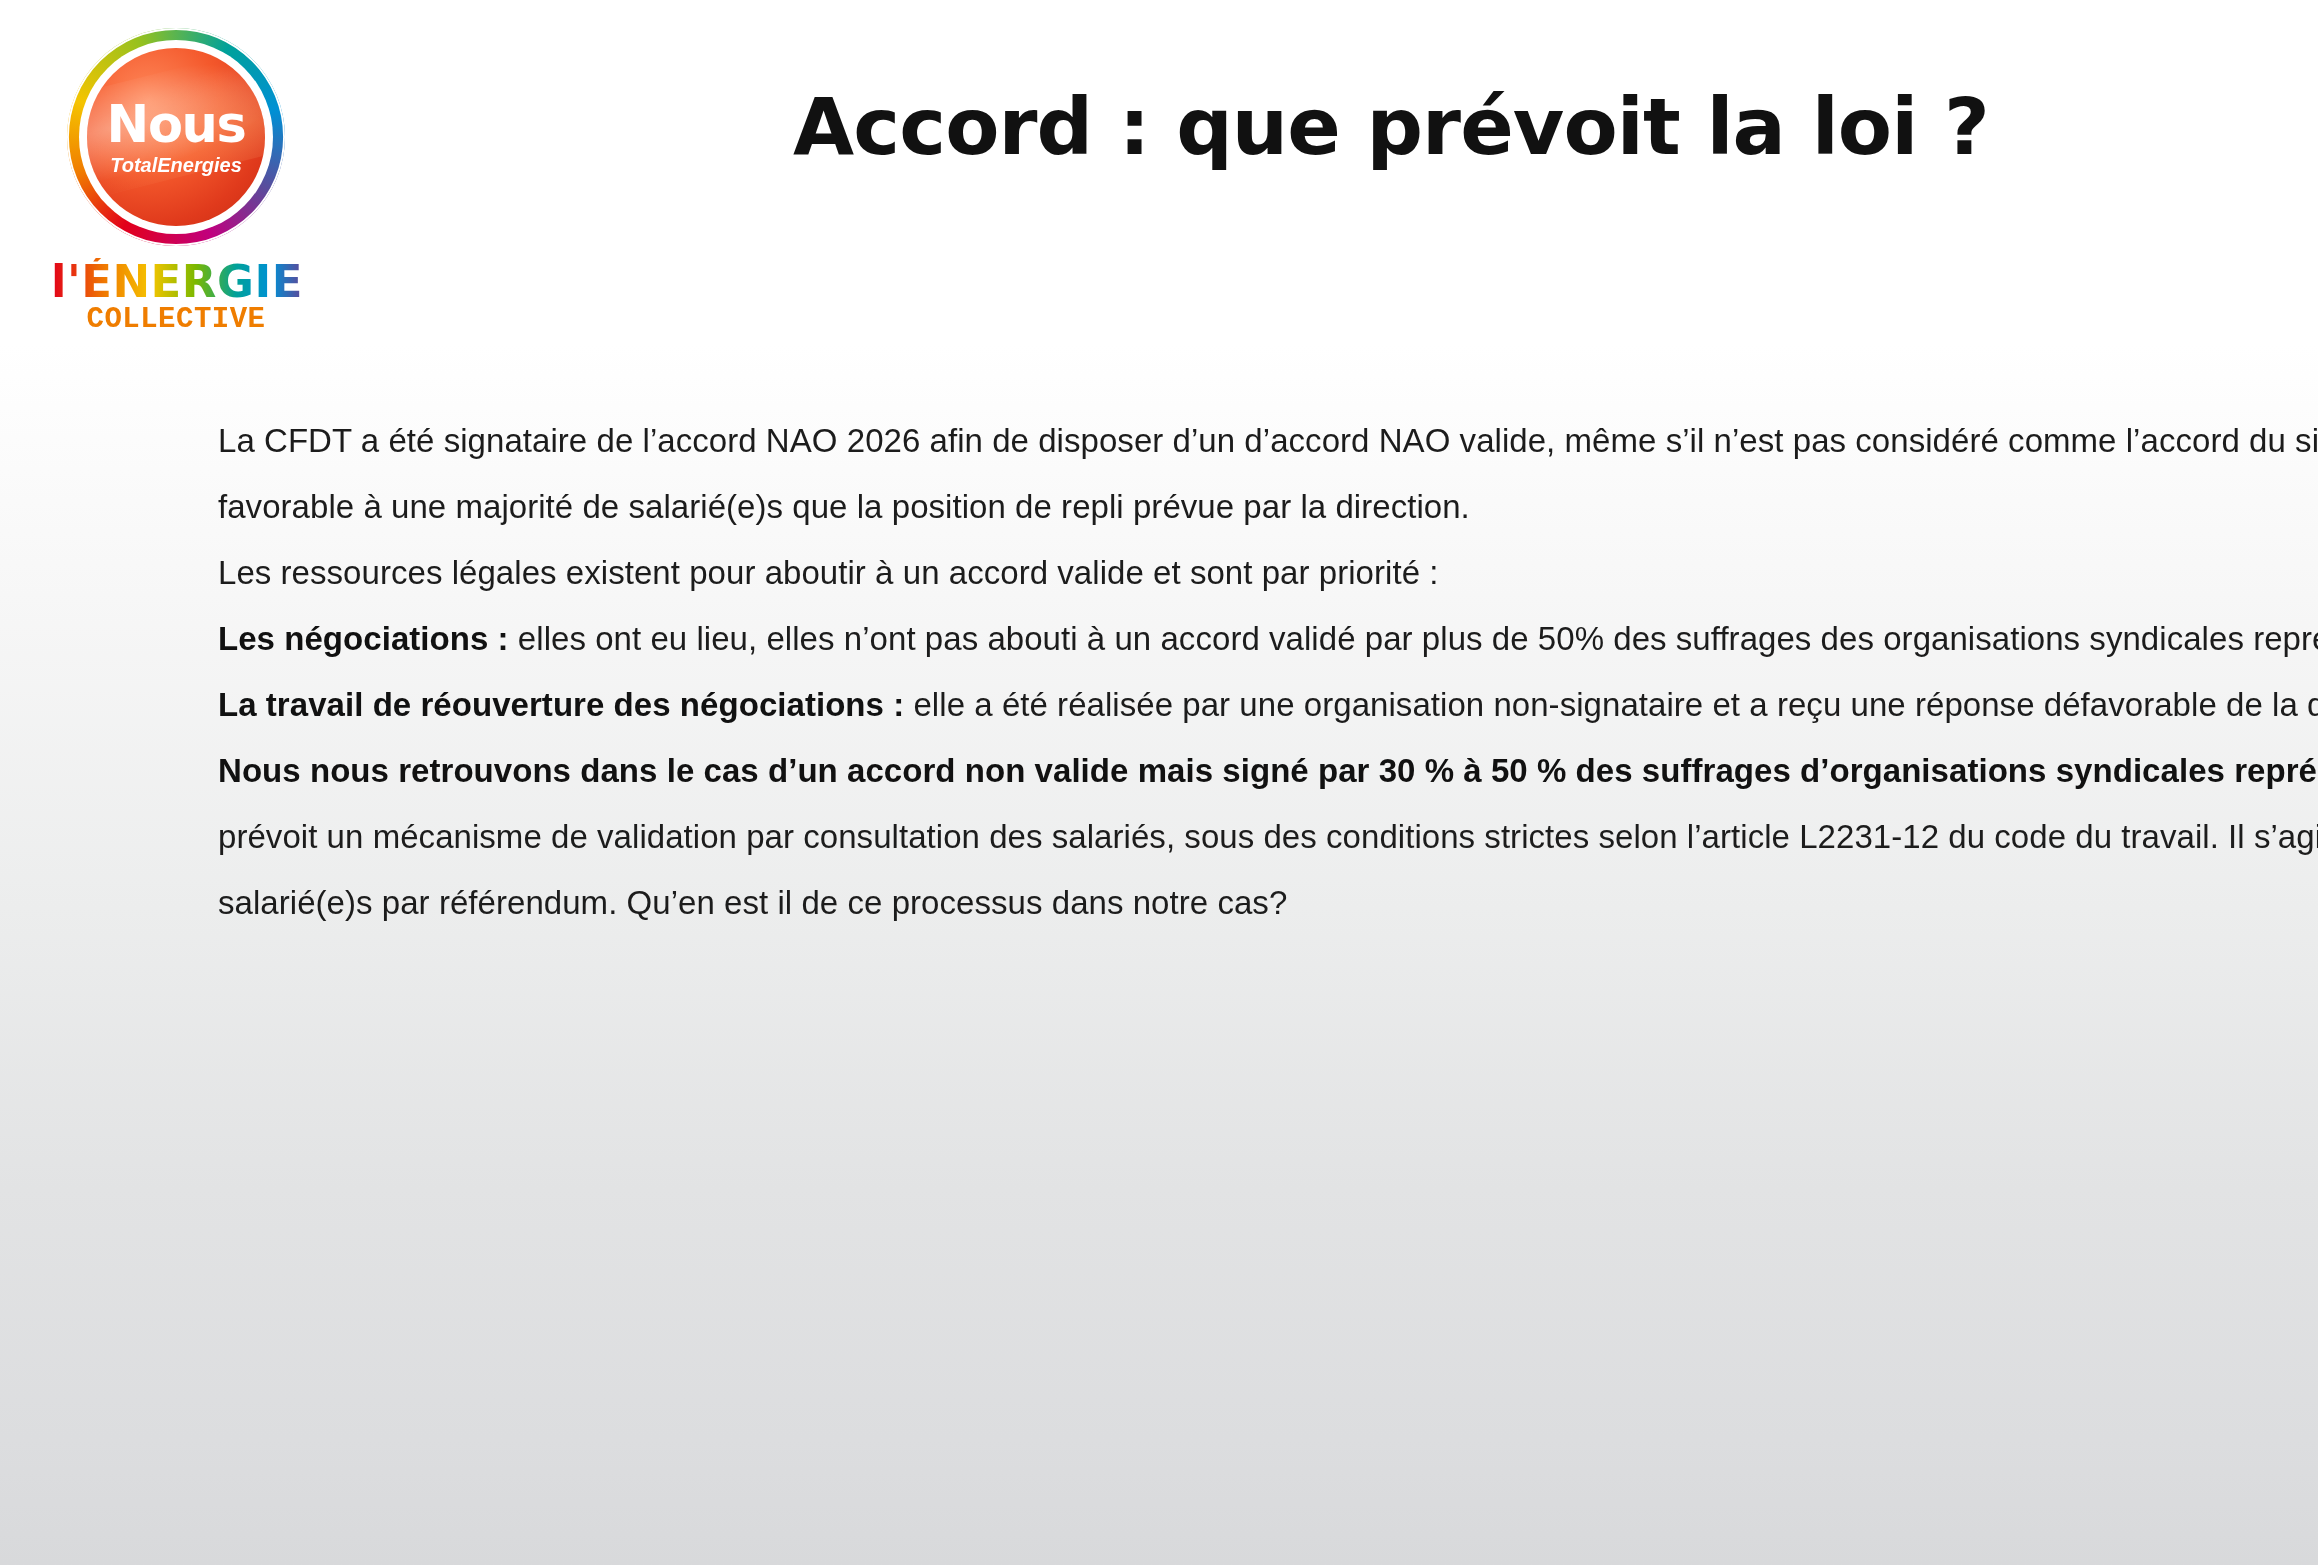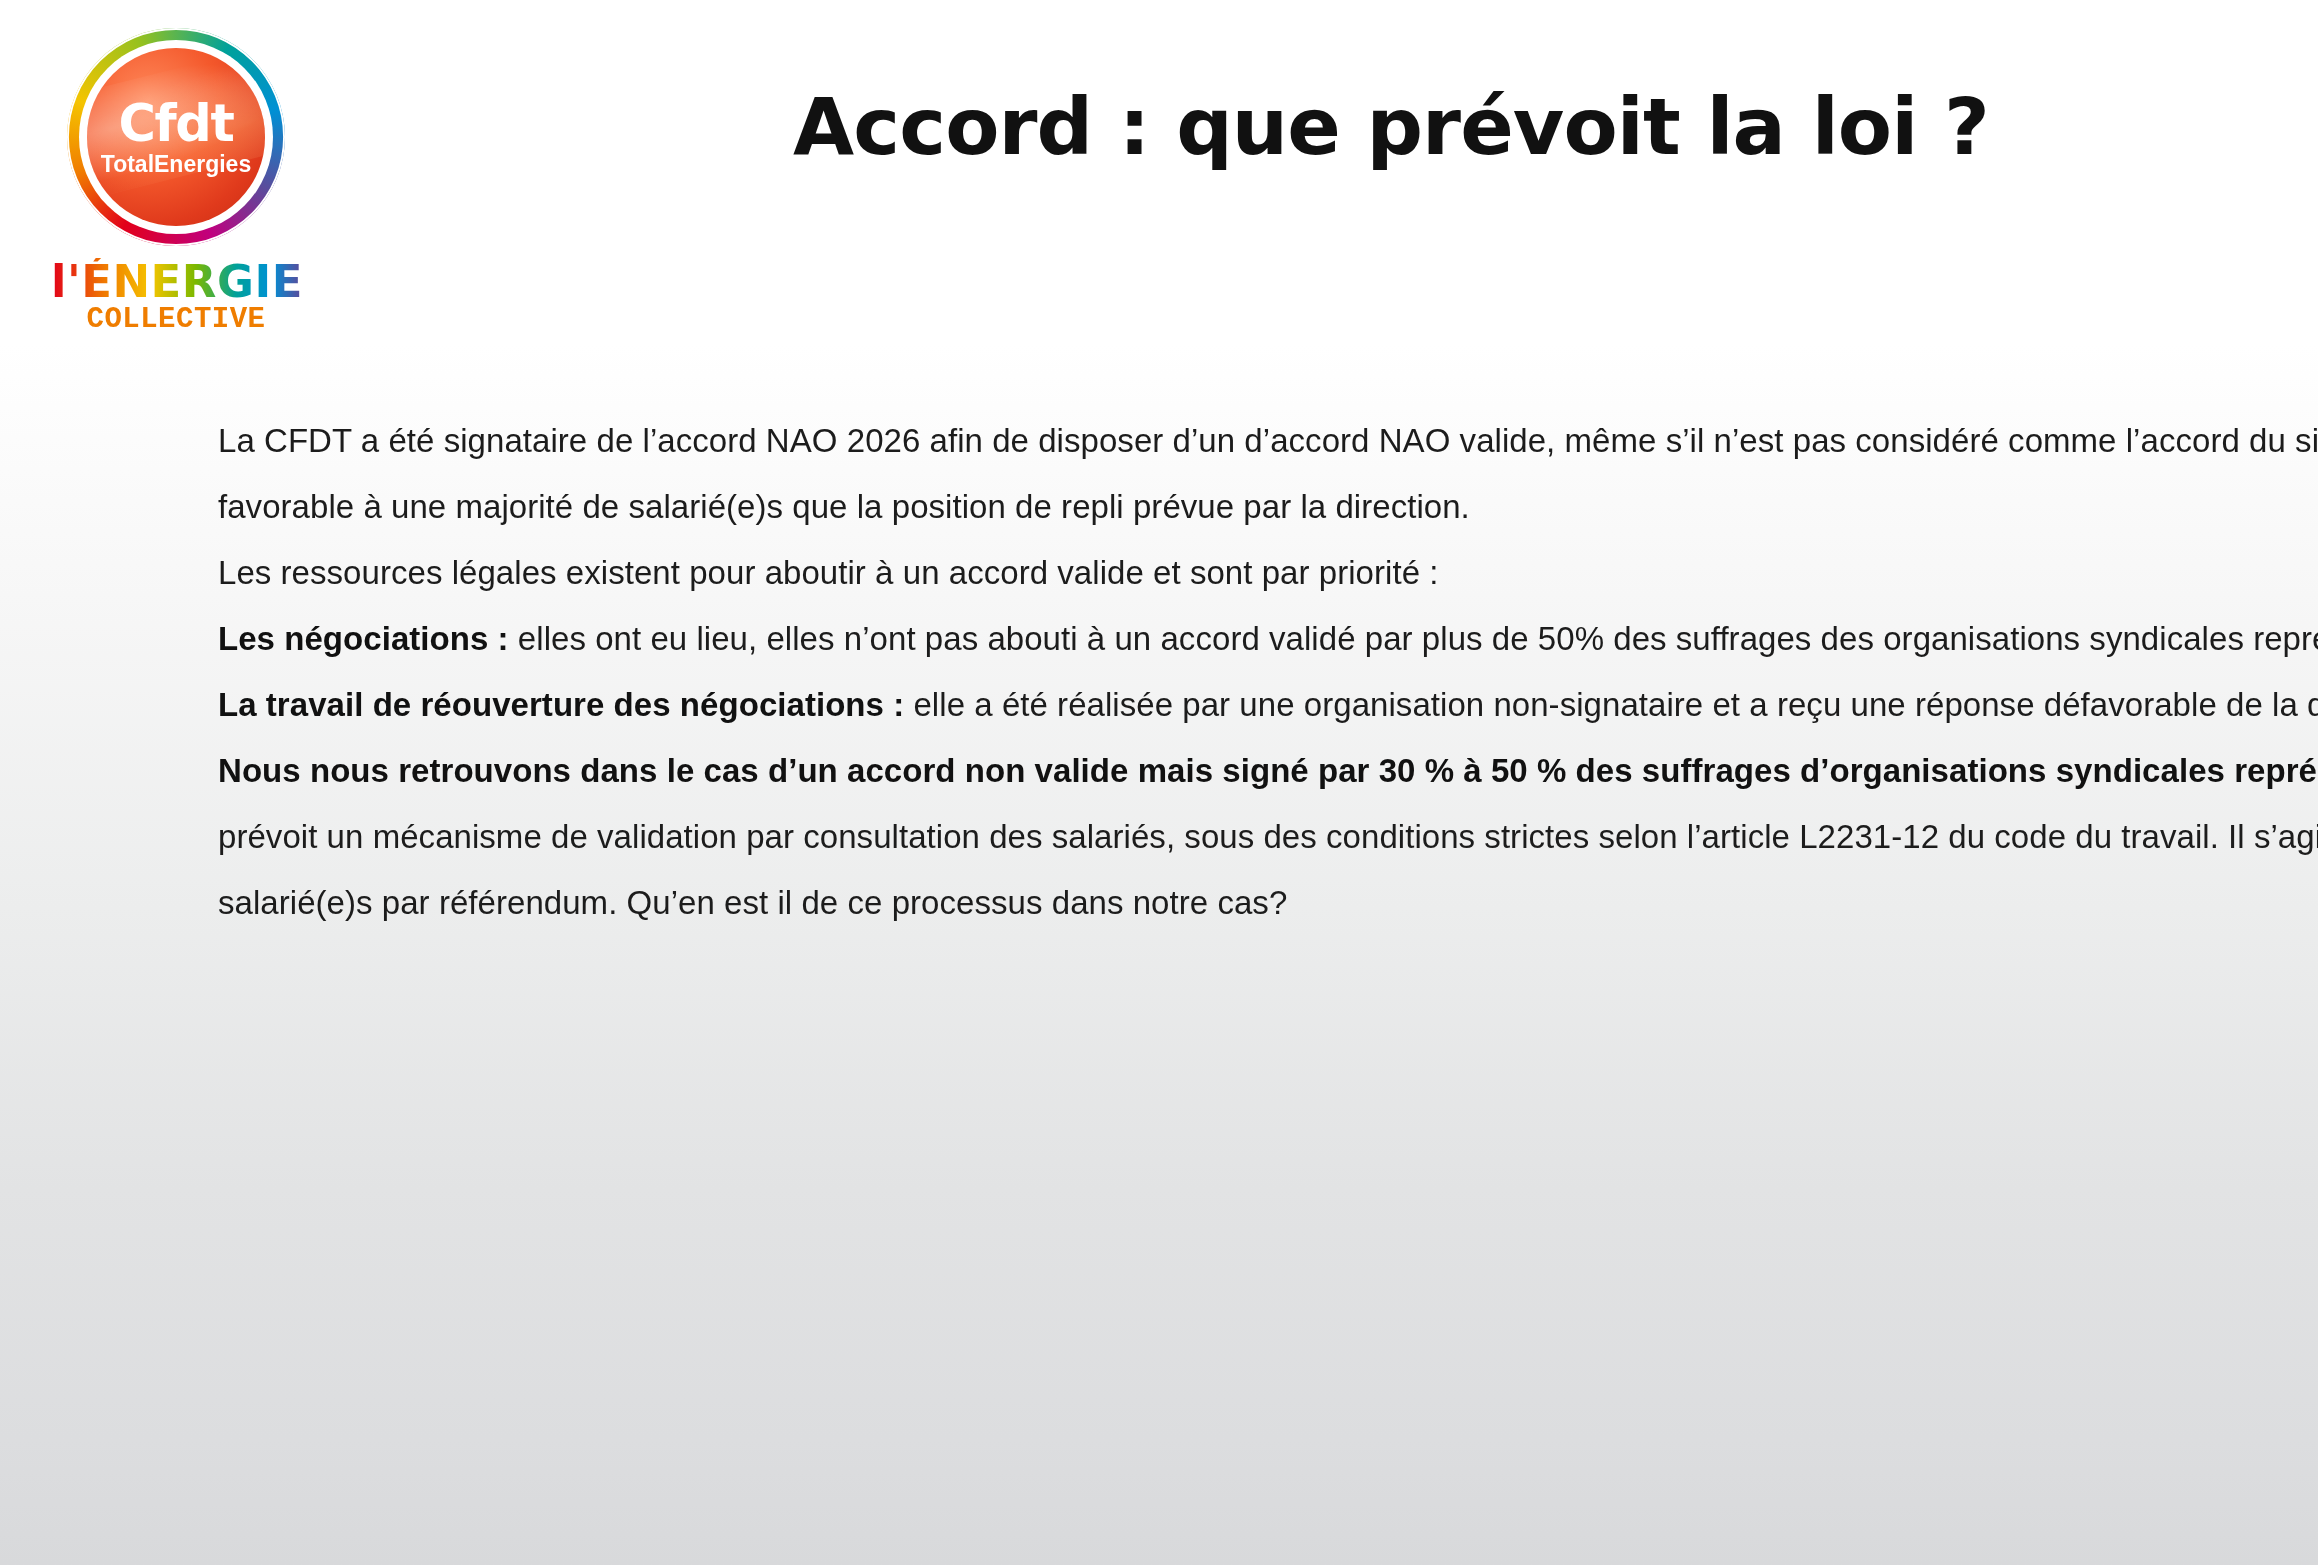--- a/index.html
+++ b/index.html
@@ -103,25 +103,26 @@
     color: #ffffff;
     font-size: 51px;
     font-weight: 700;
     letter-spacing: -1.4px;
     line-height: 1;
     font-family: "DejaVu Sans", sans-serif;
   }
 
   .logo-total {
     color: #ffffff;
-    font-size: 23px;
+    font-size: 20px;
     font-weight: 700;
     line-height: 1;
     margin-top: 4.6px;
     letter-spacing: 0px;
+    font-style: italic;
   }
 
   .logo-tagline {
     margin-top: 12px;
     text-align: center;
     width: 250px;
     margin-left: 0px;
   }
 
   .logo-tagline-line1 {
@@ -185,21 +186,21 @@
 <body>
 
 <div class="slide">
 
   <div class="logo-block">
     <div class="logo-badge">
       <div class="logo-ring"></div>
       <div class="logo-ring-inner"></div>
       <div class="logo-core">
         <div class="logo-core-text">
-          <div class="logo-cfdt">Cfdt</div>
+          <div class="logo-cfdt">Nous</div>
           <div class="logo-total">TotalEnergies</div>
         </div>
       </div>
     </div>
     <div class="logo-tagline">
       <div class="logo-tagline-line1">l'ÉNERGIE</div>
       <div class="logo-tagline-line2">COLLECTIVE</div>
     </div>
   </div>
 

